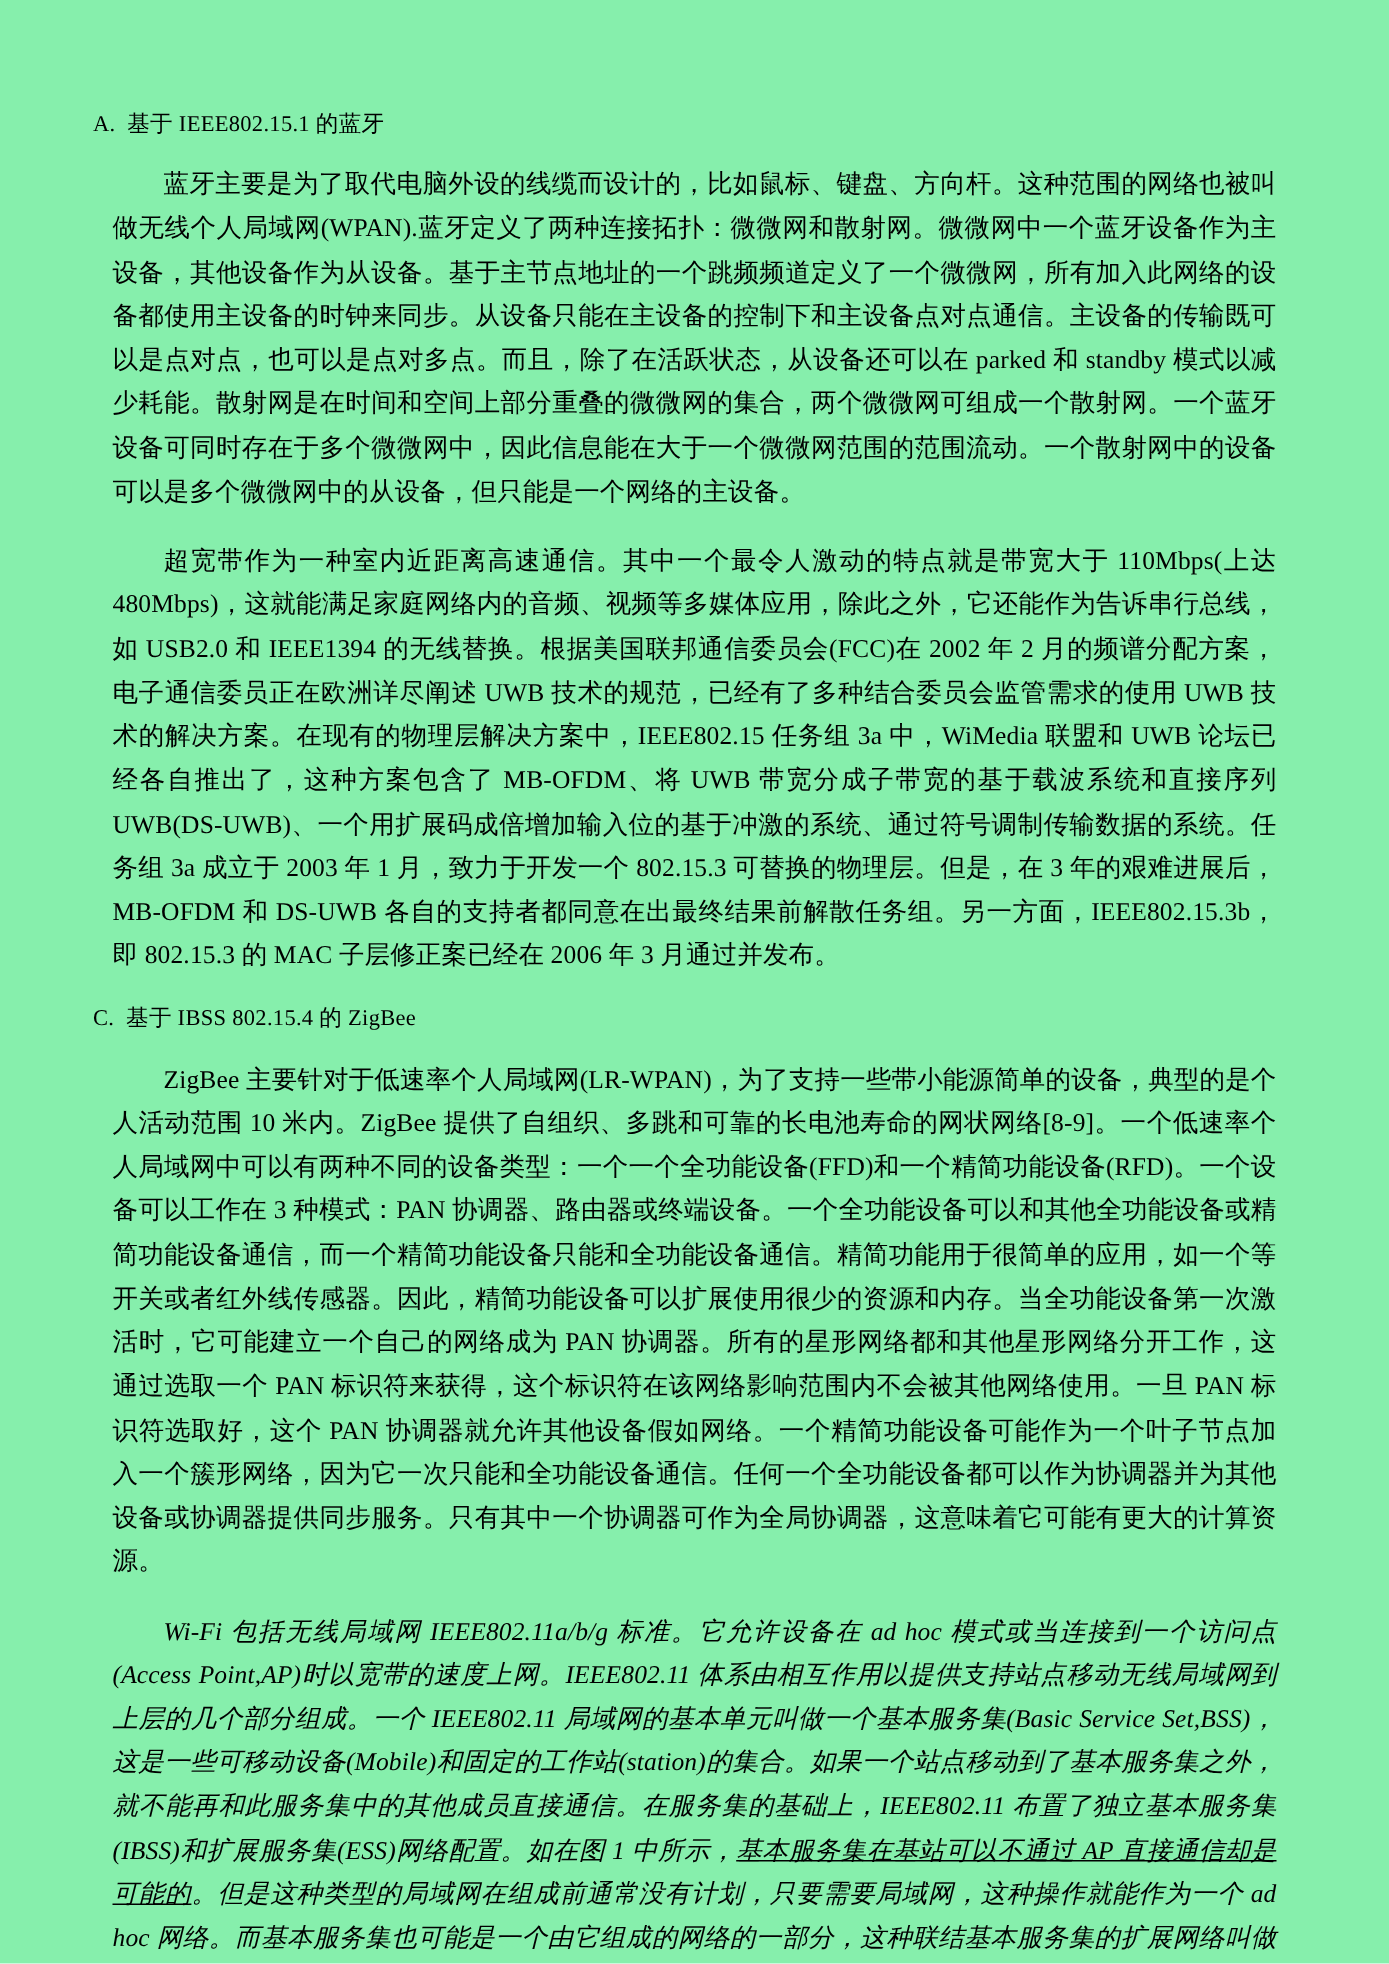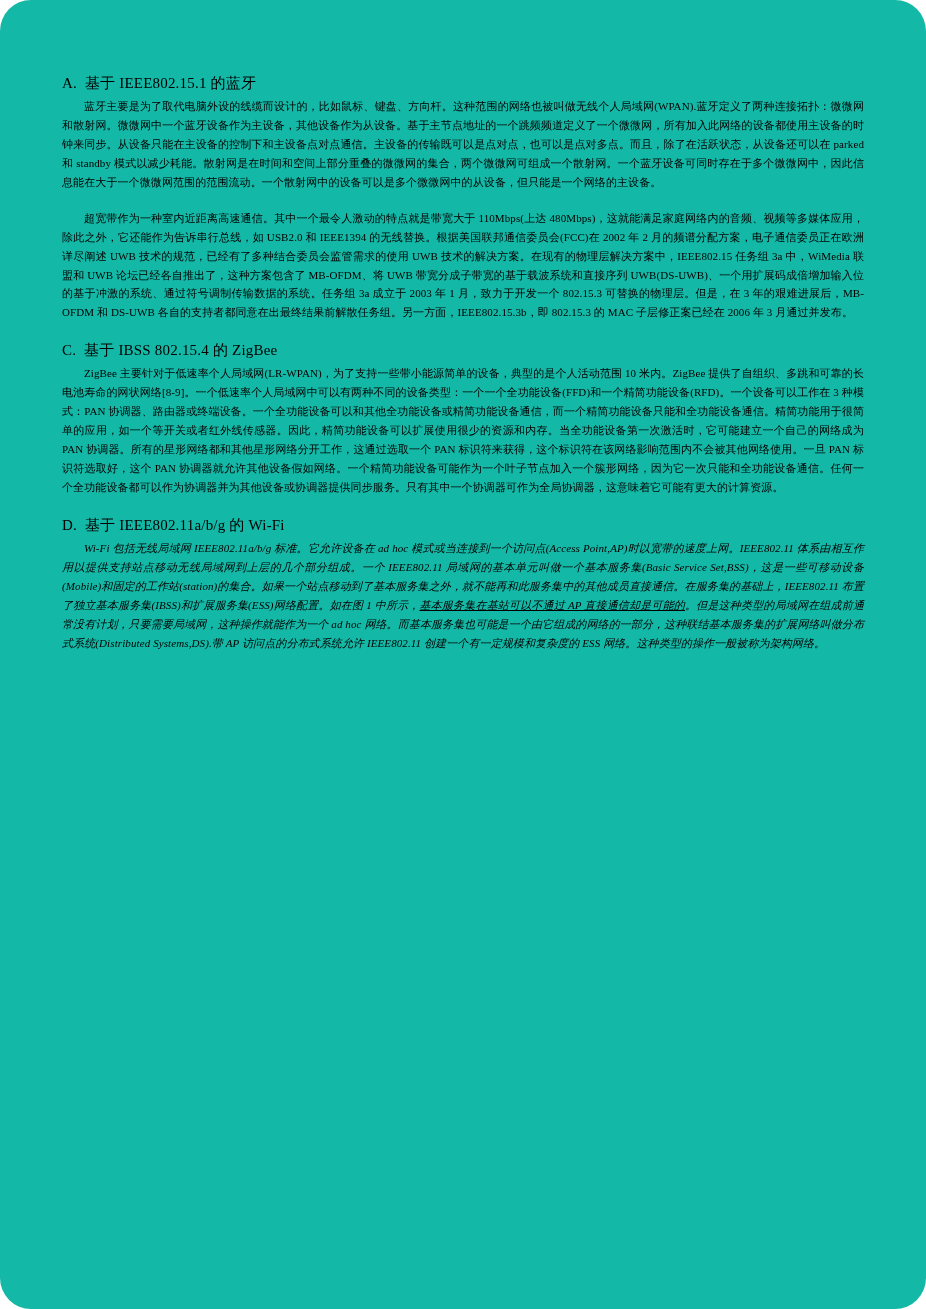--- a/index.html
+++ b/index.html
@@ -11,42 +11,41 @@
     width: 926px;
     height: 1309px;
     font-family: "Liberation Serif", "DejaVu Serif", serif;
     color: #000000;
     overflow: hidden;
   }
   .page {
     position: relative;
     width: 926px;
     height: 1309px;
-    background: #14b8a6;
+    background: #86efac;
     box-sizing: border-box;
     padding: 72px 62px 40px 62px;
-    border-radius: 31px;
   }
   .section {
     margin-bottom: 17px;
   }
   .section-heading {
     font-size: 15px;
     line-height: 1.55;
     letter-spacing: 0.2px;
     margin: 0 0 2px 0;
     font-weight: normal;
     white-space: pre;
   }
   .body-text {
-    font-size: 11px;
+    font-size: 17px;
     line-height: 1.72;
     text-align: justify;
     text-justify: inter-ideograph;
-    margin: 0;
+    margin: 13px;
     text-indent: 2em;
     letter-spacing: 0.1px;
   }
   .body-text.underlined-lead {
     text-indent: 2em;
     font-style: italic;
   }
   .u {
     text-decoration: underline;
   }
@@ -64,17 +63,16 @@
   <div class="section">
     <p class="body-text">超宽带作为一种室内近距离高速通信。其中一个最令人激动的特点就是带宽大于 110Mbps(上达 480Mbps)，这就能满足家庭网络内的音频、视频等多媒体应用，除此之外，它还能作为告诉串行总线，如 USB2.0 和 IEEE1394 的无线替换。根据美国联邦通信委员会(FCC)在 2002 年 2 月的频谱分配方案，电子通信委员正在欧洲详尽阐述 UWB 技术的规范，已经有了多种结合委员会监管需求的使用 UWB 技术的解决方案。在现有的物理层解决方案中，IEEE802.15 任务组 3a 中，WiMedia 联盟和 UWB 论坛已经各自推出了，这种方案包含了 MB-OFDM、将 UWB 带宽分成子带宽的基于载波系统和直接序列 UWB(DS-UWB)、一个用扩展码成倍增加输入位的基于冲激的系统、通过符号调制传输数据的系统。任务组 3a 成立于 2003 年 1 月，致力于开发一个 802.15.3 可替换的物理层。但是，在 3 年的艰难进展后，MB-OFDM 和 DS-UWB 各自的支持者都同意在出最终结果前解散任务组。另一方面，IEEE802.15.3b，即 802.15.3 的 MAC 子层修正案已经在 2006 年 3 月通过并发布。</p>
   </div>
 
   <div class="section">
     <p class="section-heading">C.  基于 IBSS 802.15.4 的 ZigBee</p>
     <p class="body-text">ZigBee 主要针对于低速率个人局域网(LR-WPAN)，为了支持一些带小能源简单的设备，典型的是个人活动范围 10 米内。ZigBee 提供了自组织、多跳和可靠的长电池寿命的网状网络[8-9]。一个低速率个人局域网中可以有两种不同的设备类型：一个一个全功能设备(FFD)和一个精简功能设备(RFD)。一个设备可以工作在 3 种模式：PAN 协调器、路由器或终端设备。一个全功能设备可以和其他全功能设备或精简功能设备通信，而一个精简功能设备只能和全功能设备通信。精简功能用于很简单的应用，如一个等开关或者红外线传感器。因此，精简功能设备可以扩展使用很少的资源和内存。当全功能设备第一次激活时，它可能建立一个自己的网络成为 PAN 协调器。所有的星形网络都和其他星形网络分开工作，这通过选取一个 PAN 标识符来获得，这个标识符在该网络影响范围内不会被其他网络使用。一旦 PAN 标识符选取好，这个 PAN 协调器就允许其他设备假如网络。一个精简功能设备可能作为一个叶子节点加入一个簇形网络，因为它一次只能和全功能设备通信。任何一个全功能设备都可以作为协调器并为其他设备或协调器提供同步服务。只有其中一个协调器可作为全局协调器，这意味着它可能有更大的计算资源。</p>
   </div>
 
   <div class="section">
-    <p class="section-heading">D.  基于 IEEE802.11a/b/g 的 Wi-Fi</p>
     <p class="body-text underlined-lead"><span>Wi-Fi 包括无线局域网 IEEE802.11a/b/g 标准。它允许设备在 ad hoc 模式或当连接到一个访问点(Access Point,AP)时以宽带的速度上网。IEEE802.11 体系由相互作用以提供支持站点移动无线局域网到上层的几个部分组成。一个 IEEE802.11 局域网的基本单元叫做一个基本服务集(Basic Service Set,BSS)，这是一些可移动设备(Mobile)和固定的工作站(station)的集合。如果一个站点移动到了基本服务集之外，就不能再和此服务集中的其他成员直接通信。在服务集的基础上，IEEE802.11 布置了独立基本服务集(IBSS)和扩展服务集(ESS)网络配置。如在图 1 中所示，</span><span class="u">基本服务集在基站可以不通过 AP 直接通信却是可能的</span><span>。但是这种类型的局域网在组成前通常没有计划，只要需要局域网，这种操作就能作为一个 ad hoc 网络。而基本服务集也可能是一个由它组成的网络的一部分，这种联结基本服务集的扩展网络叫做分布式系统(Distributed Systems,DS).带 AP 访问点的分布式系统允许 IEEE802.11 创建一个有一定规模和复杂度的 ESS 网络。这种类型的操作一般被称为架构网络。</span></p>
   </div>
 
 </div>
 
 </body></html>

